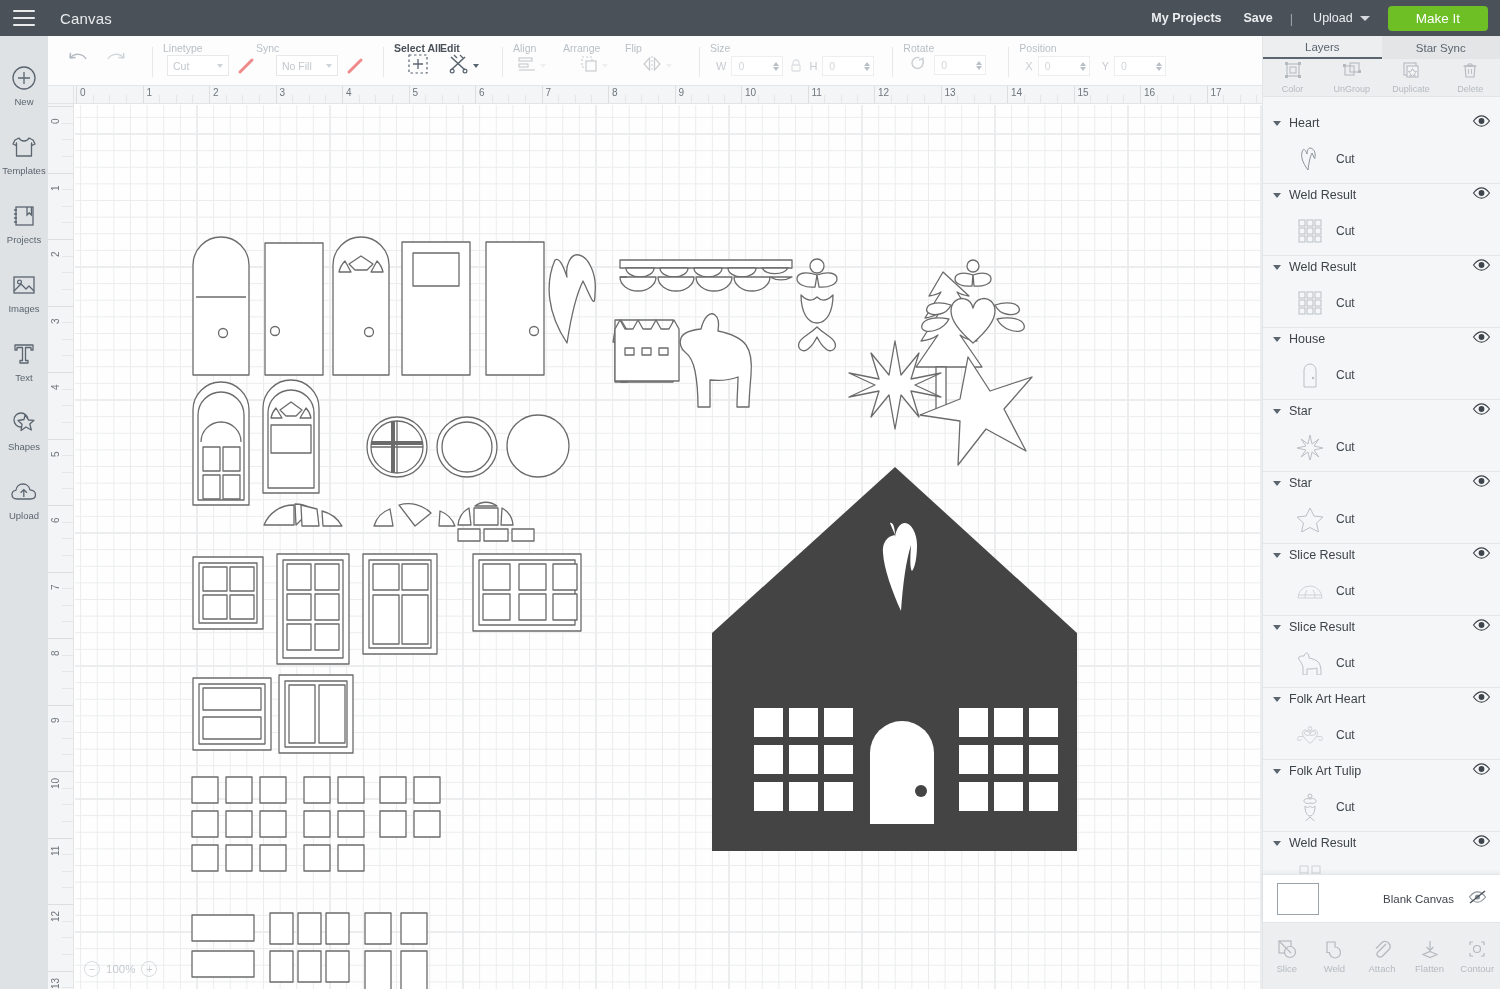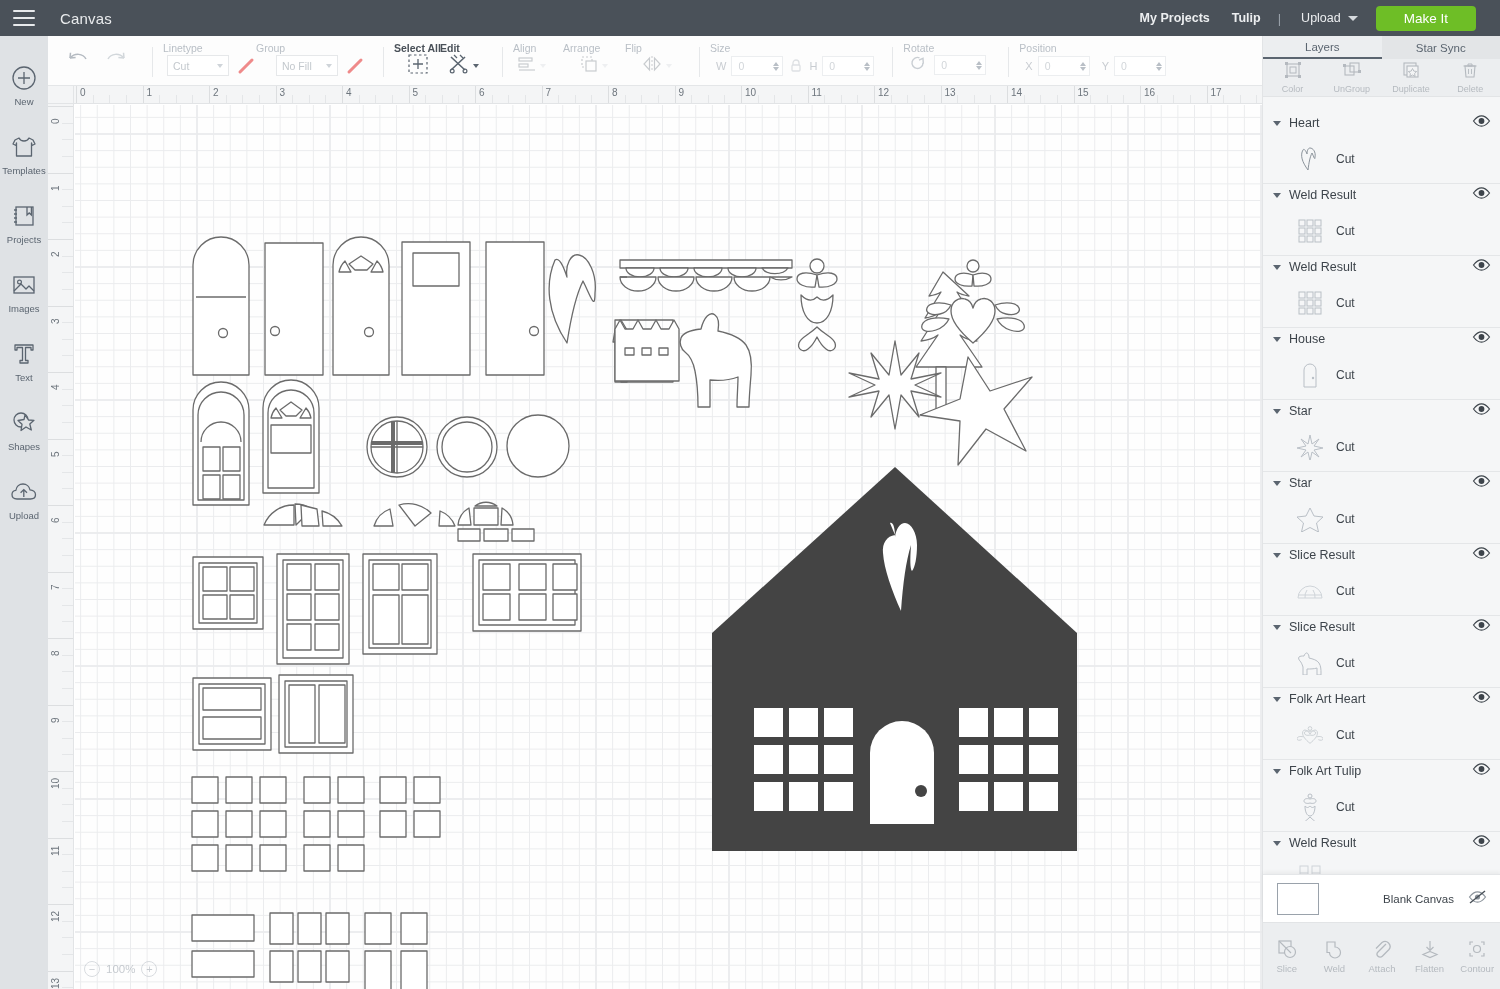--- a/index.html
+++ b/index.html
@@ -19,21 +19,21 @@
   .hamburger { width:48px; height:36px; display:flex; flex-direction:column;
     justify-content:center; align-items:center; gap:5px; cursor:pointer; }
   .hamburger span { display:block; width:22px; height:2px; background:#e8eaec; border-radius:1px; }
   .topbar-canvas { color:#e9ebed; font-size:15px; margin-left:12px; letter-spacing:.2px; }
   .doc-title {
     position:absolute; left:0; right:0; text-align:center;
     color:#e9ebed; font-size:15px; pointer-events:none; letter-spacing:.2px;
   }
   .topbar-right {
     position:absolute; right:0; top:0; height:36px;
-    display:flex; align-items:center; gap:0; padding-right:24px;
+    display:flex; align-items:center; gap:0; padding-right:12px;
   }
   .tb-link { color:#eceef0; font-size:12.5px; font-weight:bold; padding:0 11px; cursor:pointer; white-space:nowrap; }
   .tb-sep { color:#9aa2ab; font-size:13px; padding:0 6px; }
   .tb-explore { display:flex; align-items:center; gap:7px; padding:0 10px 0 14px; cursor:pointer; }
   .tb-explore span.lbl { color:#eceef0; font-size:12.5px; }
   .caret-dn { width:0;height:0;border-left:5px solid transparent;border-right:5px solid transparent;border-top:5px solid #d6dade; }
   .makeit {
     background:#6ebe26; color:#fff; font-size:13.5px; border:none; border-radius:4px;
     height:25px; padding:0 28px; margin-left:8px; cursor:pointer;
     font-family:"Liberation Sans", sans-serif;
@@ -168,21 +168,21 @@
 
   <div class="topbar">
     <div class="hamburger">
       <span></span>
         <span></span>
         <span></span>
     </div>
     <div class="topbar-canvas">Canvas</div>
     <div class="topbar-right">
       <div class="tb-link">My Projects</div>
-      <div class="tb-link">Tulip</div>
+      <div class="tb-link">Save</div>
       <div class="tb-sep">|</div>
       <div class="tb-explore">
         <span class="lbl">Upload</span>
         <span class="caret-dn"></span>
       </div>
       <button class="makeit">Make It</button>
     </div>
   </div>
 
   <div class="rail">
@@ -281,21 +281,21 @@
       <div class="field-col" style="margin-left:7px;">
         <div class="swatch-line">
           <svg width="20" height="20" viewBox="0 0 20 20">
               <path d="M4 16 L16 4" stroke="#ef8a8a" stroke-width="3" stroke-linecap="round"></path>
             </svg>
         </div>
       </div>
     </div>
 
     <div class="tgroup" style="padding-left:20px;">
-      <span class="t-label">Group</span>
+      <span class="t-label">Sync</span>
       <div class="field-col">
         <div class="select-box">
           <span>No Fill</span>
           <span class="caret-sm"></span>
         </div>
       </div>
       <div class="field-col" style="margin-left:7px;">
         <div class="swatch-line">
           <svg width="20" height="20" viewBox="0 0 20 20">
               <path d="M4 16 L16 4" stroke="#ef8a8a" stroke-width="3" stroke-linecap="round"></path>

